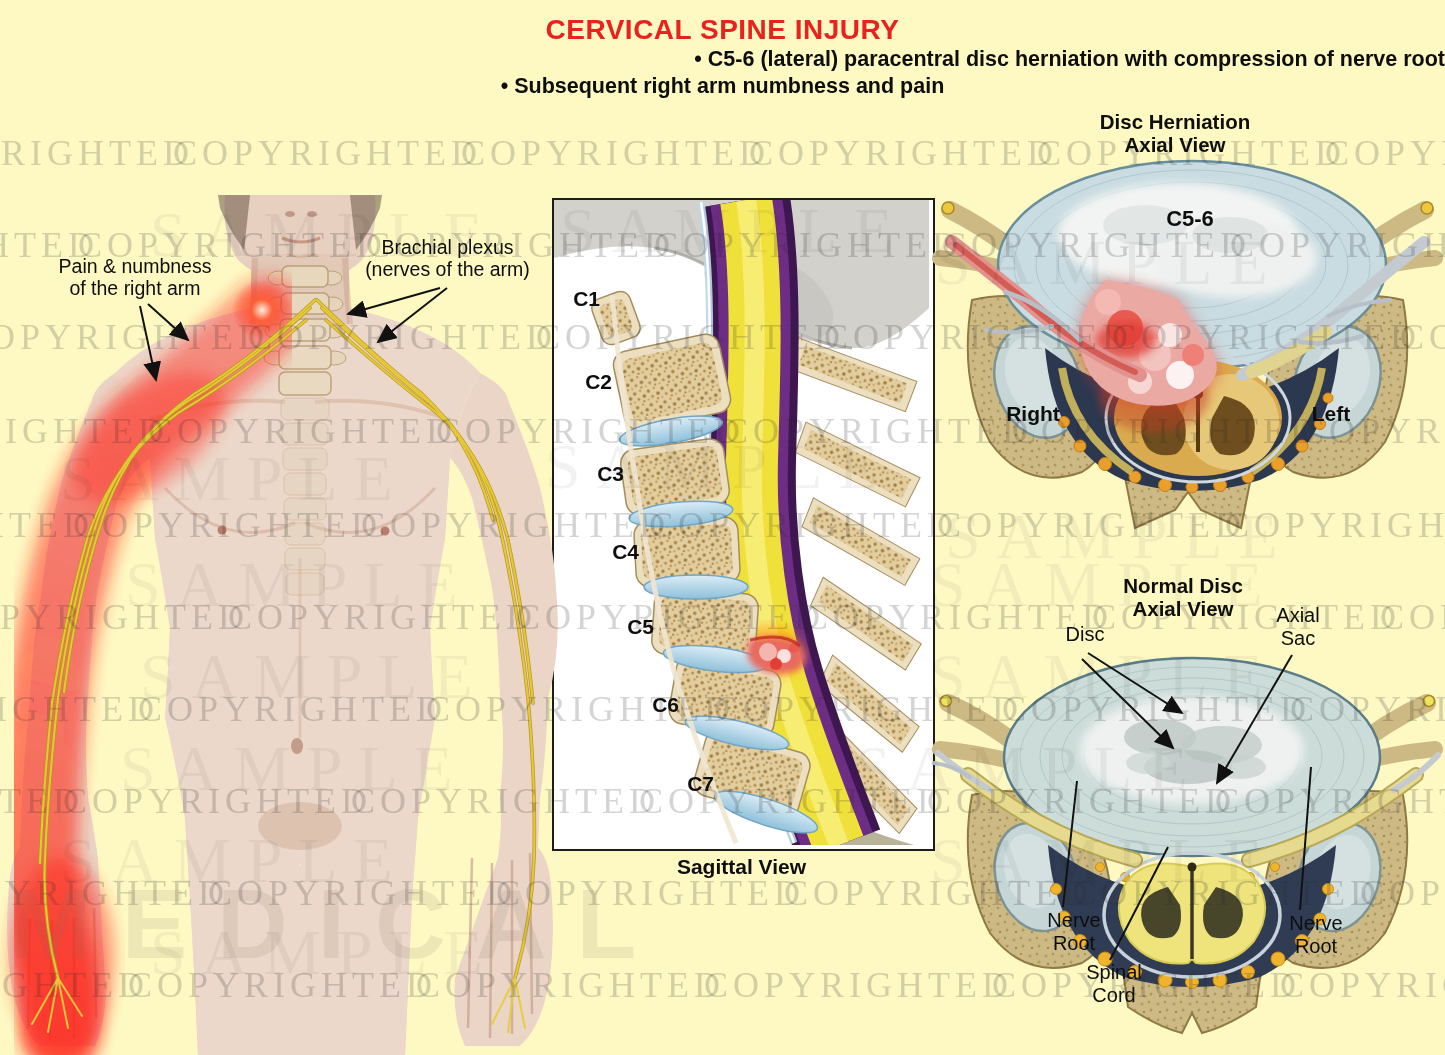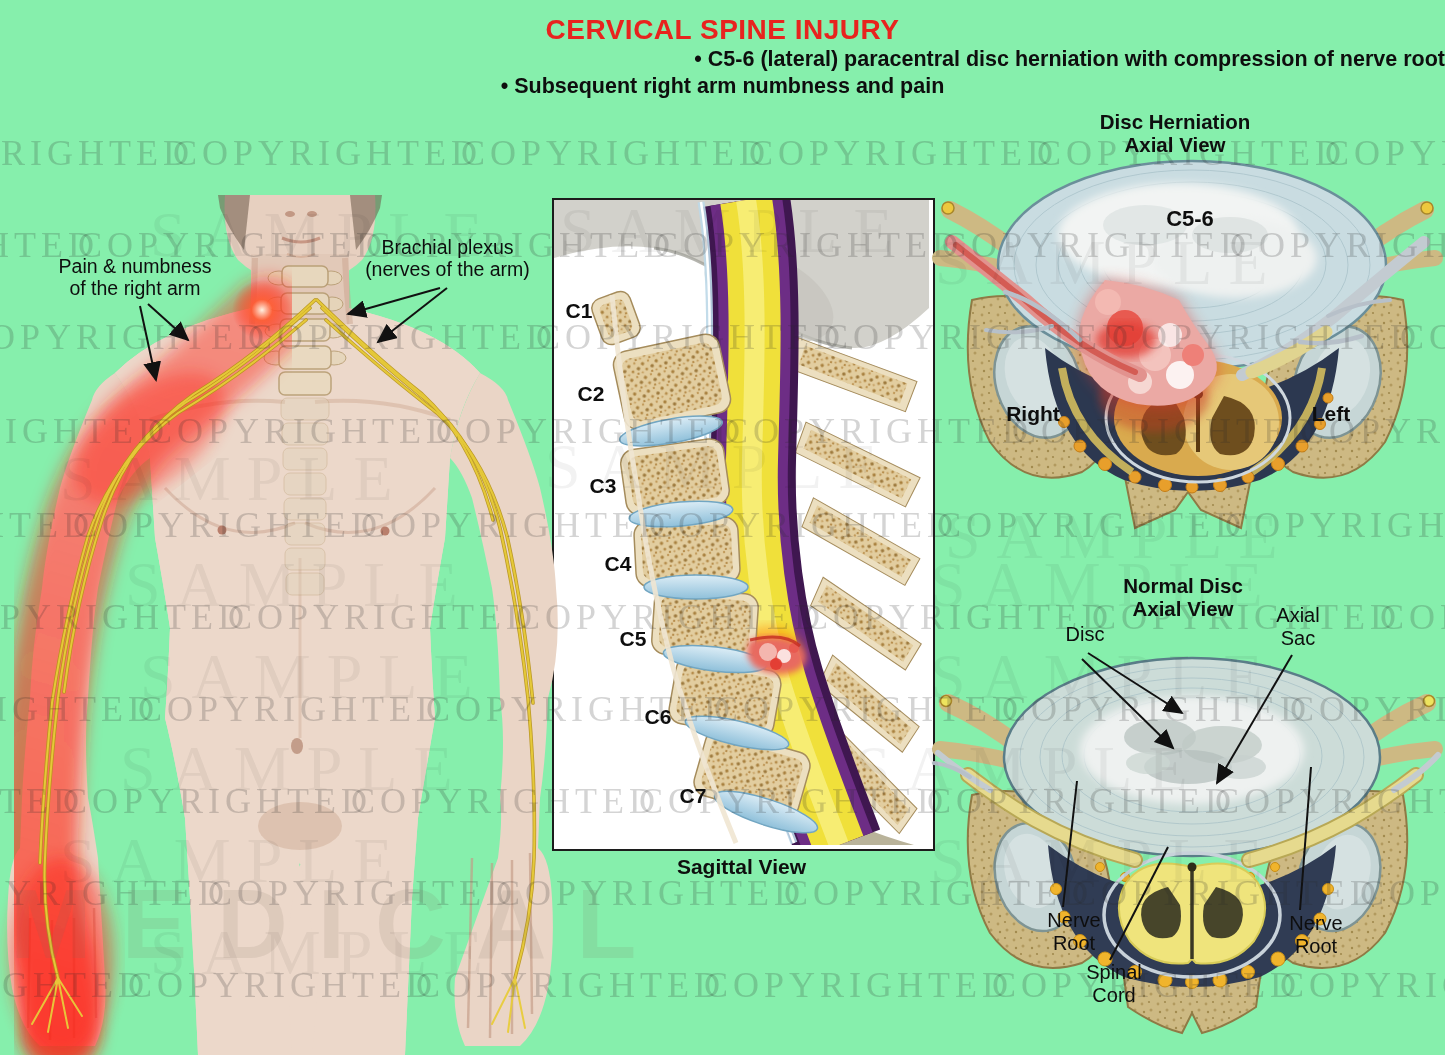--- a/index.html
+++ b/index.html
@@ -1,28 +1,28 @@
 <!DOCTYPE html>
 <html><head>
 <meta charset="utf-8">
 <style>
   html,body{margin:0;padding:0;background:#fff;}
-  #canvas{position:relative;width:1445px;height:1055px;background:#86efac;overflow:hidden;
+  #canvas{position:relative;width:1445px;height:1055px;background:#fef9c3;overflow:hidden;
           font-family:"Liberation Sans",sans-serif;}
   svg{position:absolute;z-index:2;}
   
   .lbl{position:absolute;z-index:10;color:#0e0e0e;text-align:center;
        white-space:pre-line;line-height:1.14;font-family:"Liberation Sans",sans-serif;}
   .b{font-weight:bold;}
   #main-title{top:14px;left:0;width:1445px;font-size:28px;letter-spacing:.5px;}
   #bullet1{top:47px;left:0;width:1445px;font-size:21.5px;text-align:right;}
   #bullet2{top:74px;left:0;width:1445px;font-size:21.5px;}
   #pain-label{top:255px;left:25px;width:220px;font-size:19.5px;}
   #plexus-label{top:236px;left:350px;width:195px;font-size:19.5px;}
-  .cvert{font-size:21px;font-weight:bold;width:42px;text-align:center;margin-top:12px;}
+  .cvert{font-size:21px;font-weight:bold;width:42px;text-align:right;}
   #sagittal-caption{top:855px;left:552px;width:379px;font-size:21px;}
   #hern-title{top:110px;left:1045px;width:260px;font-size:20.5px;}
   #hern-c56{top:206px;left:1140px;width:100px;font-size:22px;}
   #hern-right{top:402px;left:983px;width:100px;font-size:21px;}
   #hern-left{top:402px;left:1281px;width:100px;font-size:21px;}
   #norm-title{top:574px;left:1058px;width:250px;font-size:20.5px;}
   #norm-disc{top:623px;left:1040px;width:90px;font-size:20px;}
   #norm-thecal{top:604px;left:1248px;width:100px;font-size:20px;}
   #norm-nr-left{top:909px;left:1028px;width:92px;font-size:20px;}
   #norm-spinal{top:961px;left:1063px;width:102px;font-size:20px;}

